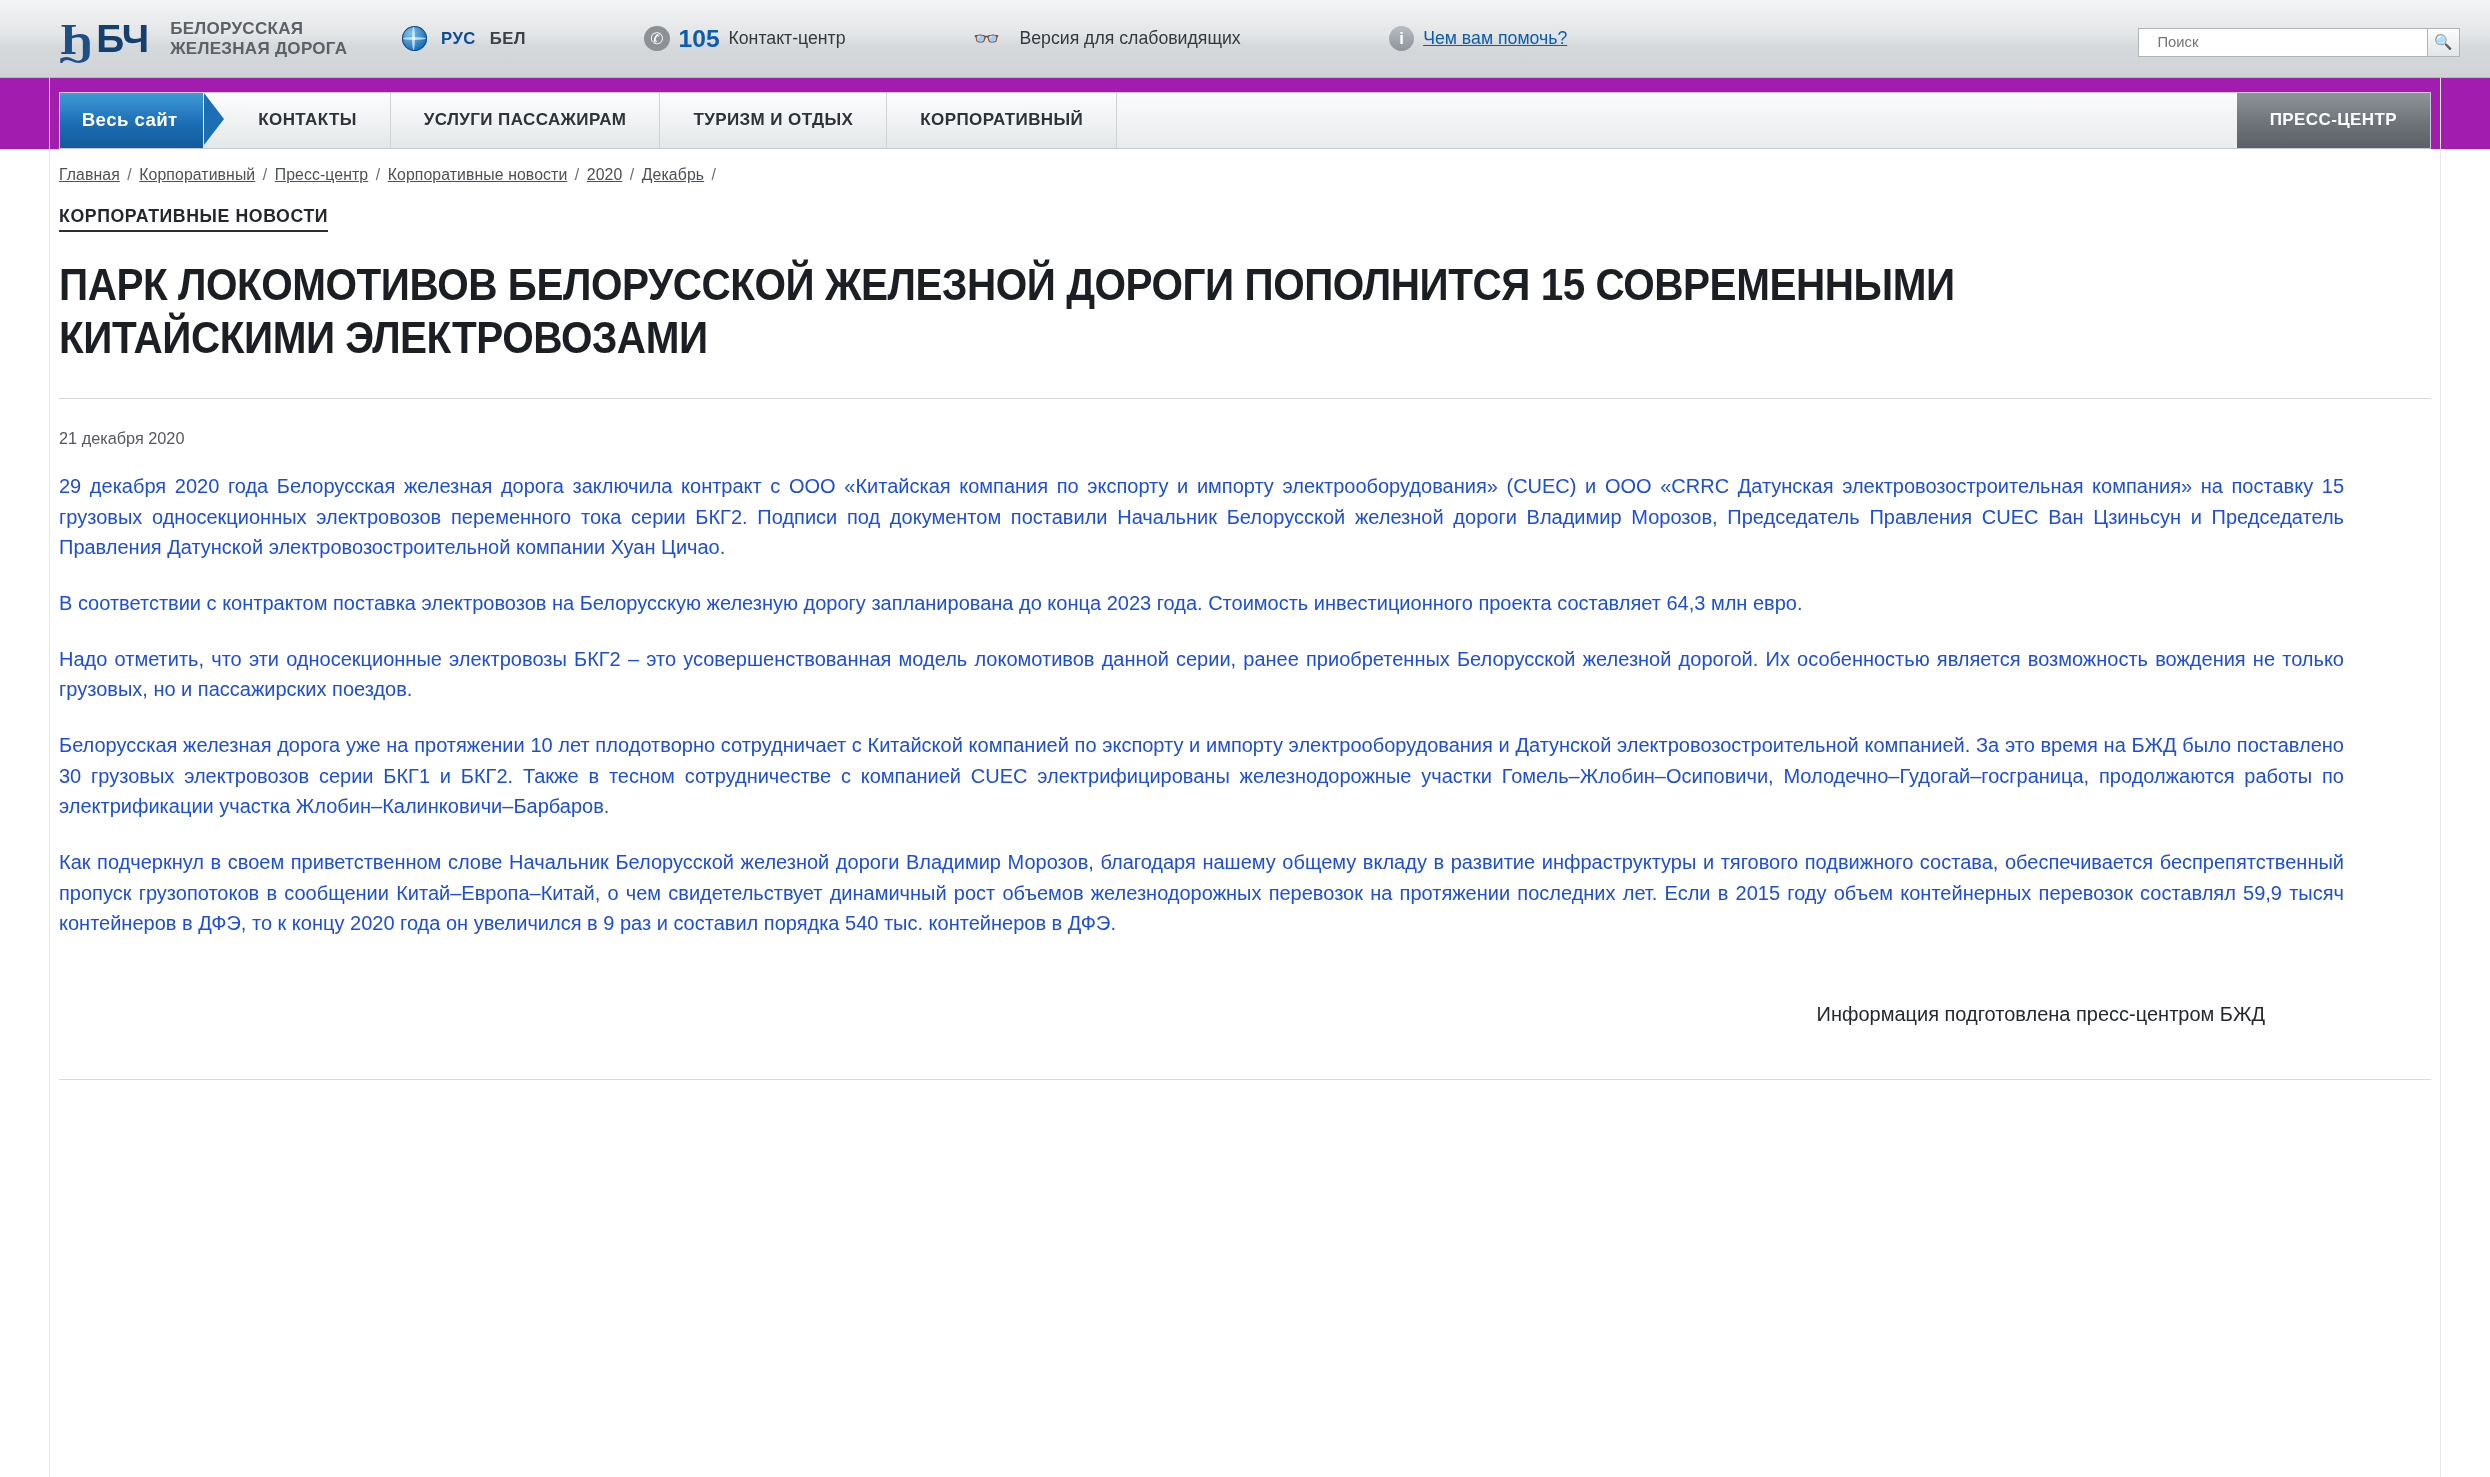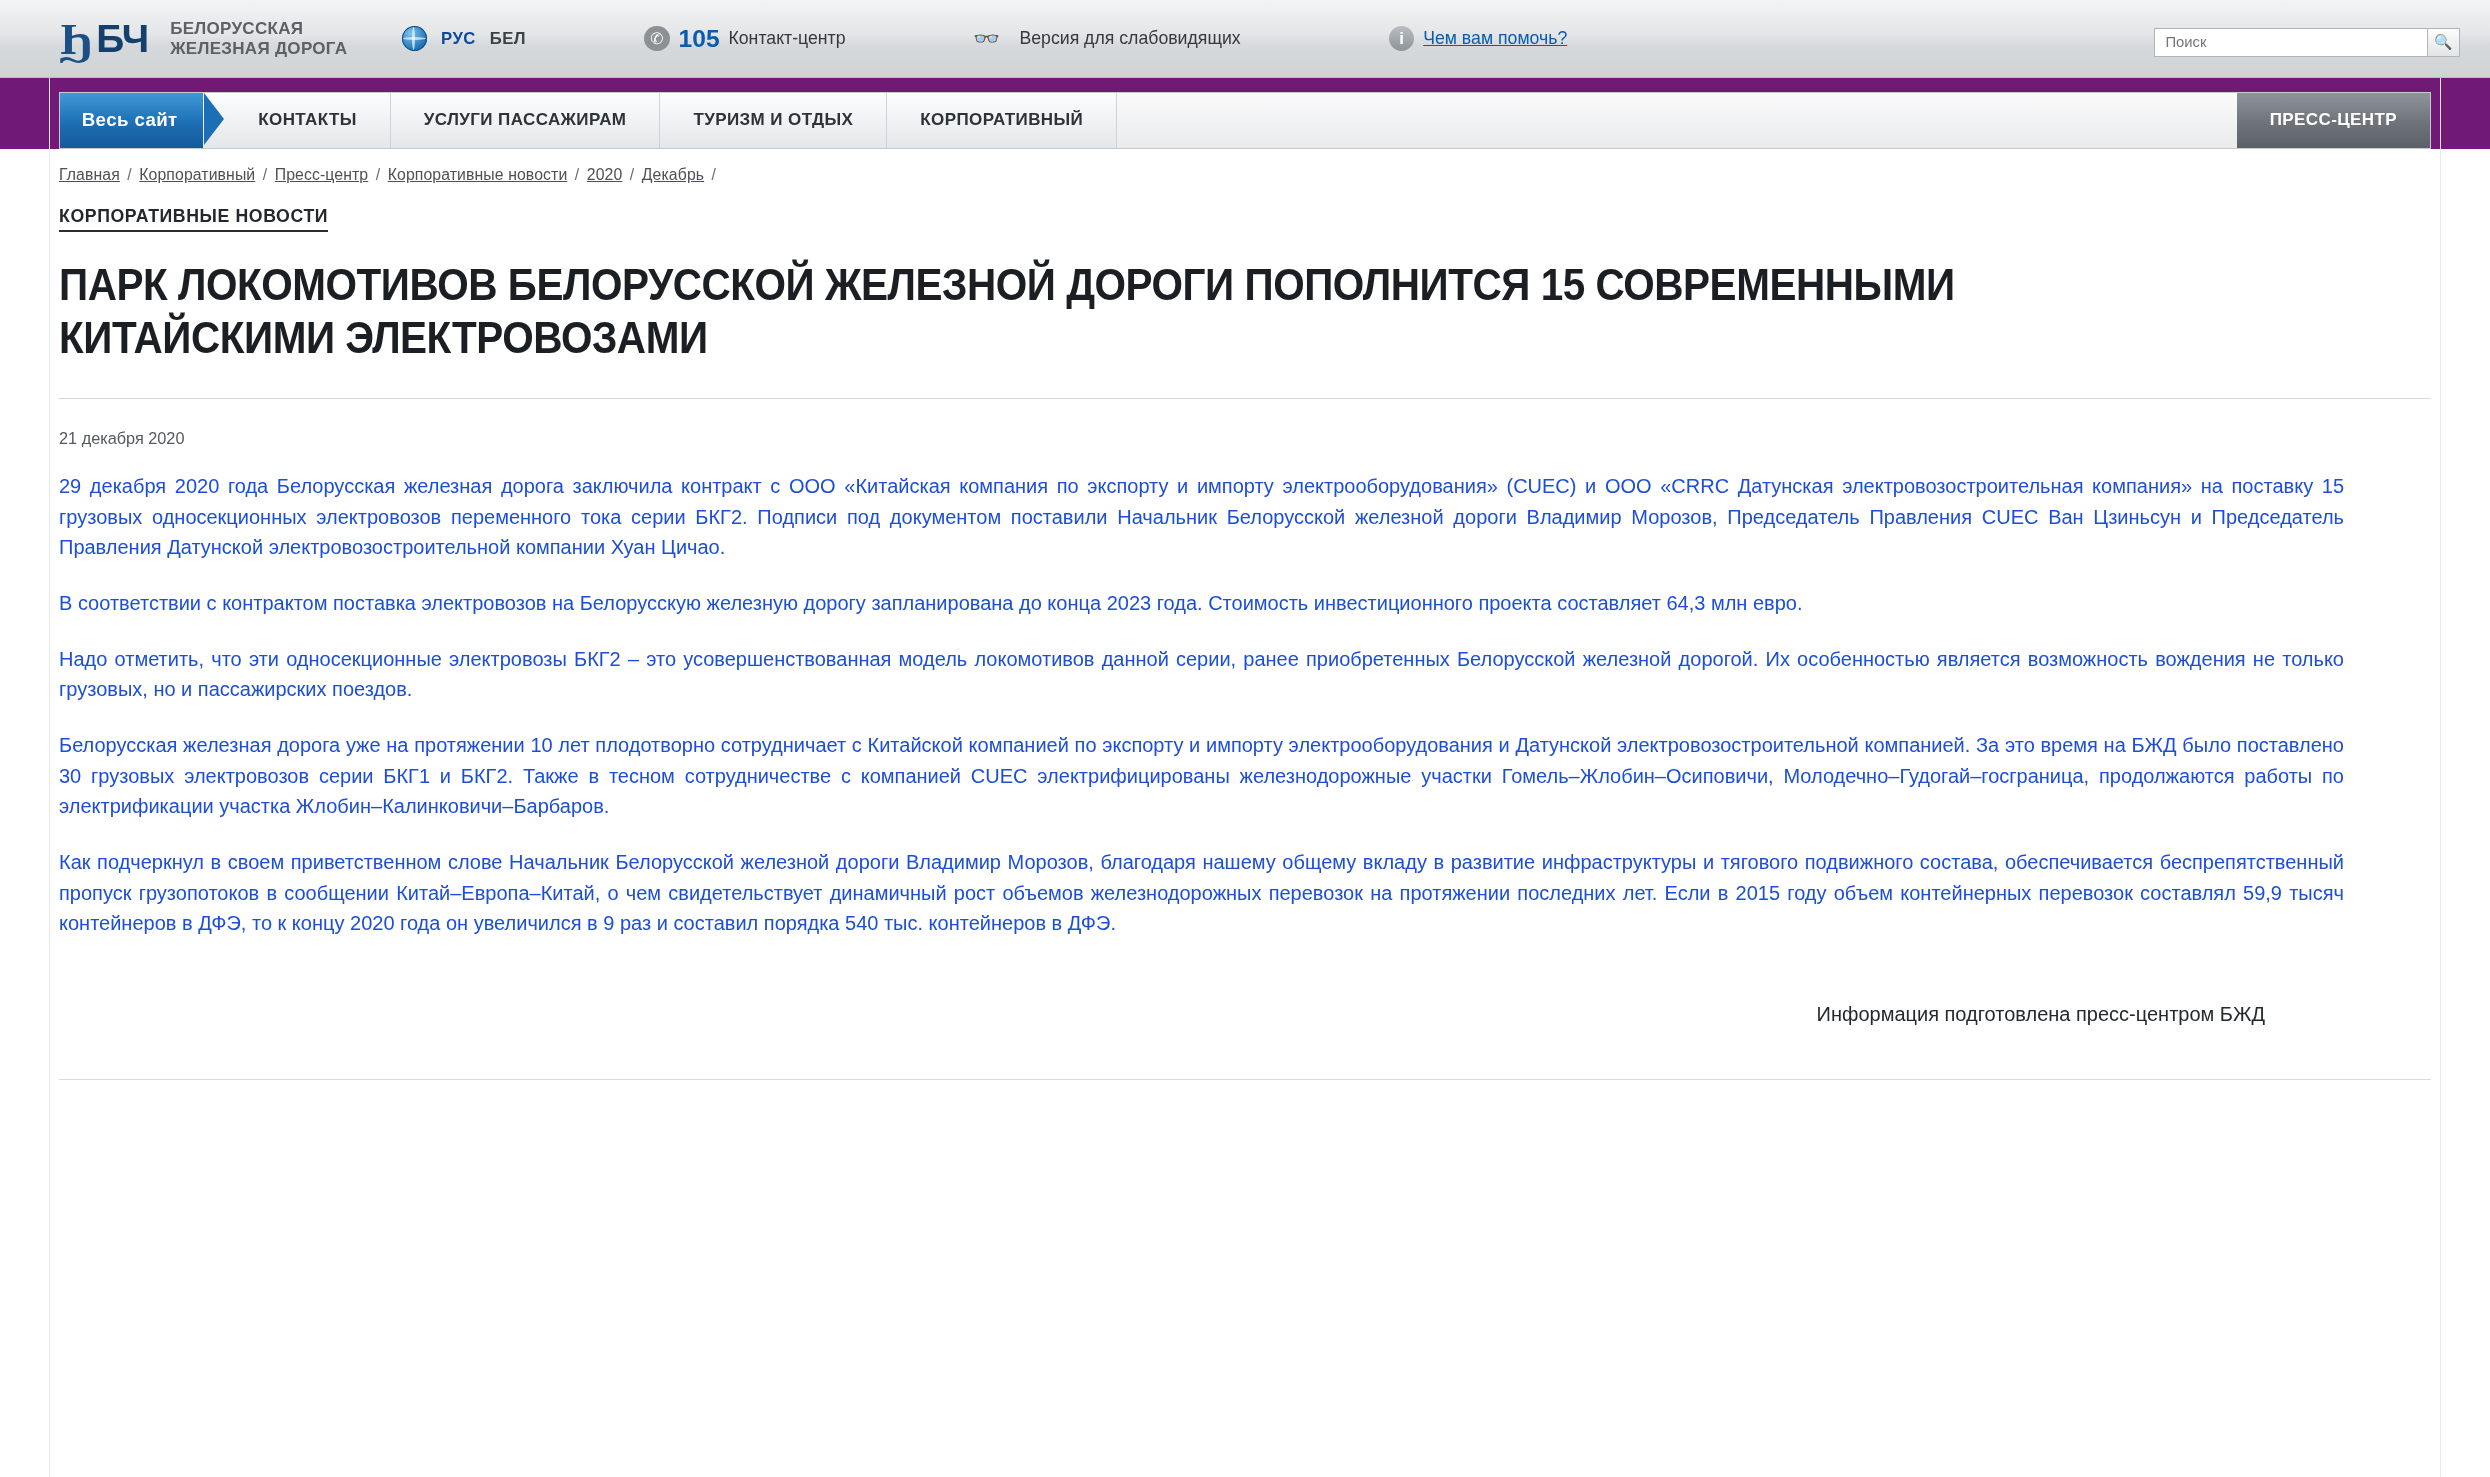--- a/index.html
+++ b/index.html
@@ -147,39 +147,39 @@
     align-items: center;
   }
   .search-input {
     width: 252px;
     height: 27.6px;
     border: 1px solid #b0b5ba;
     border-right: none;
     background: #fff;
     font-size: 14.8px;
     color: #6d7277;
-    padding: 0 10px;
+    padding: 0 18px;
     outline: none;
     font-family: "Liberation Sans", sans-serif;
   }
   .search-btn {
     width: 33px; height: 29.6px;
     background: linear-gradient(to bottom, #fdfdfd, #e2e4e6);
     border: 1px solid #b0b5ba;
     color: #4a4f54;
     font-size: 14.8px;
     cursor: pointer;
     display: flex;
     align-items: center;
     justify-content: center;
   }
 
   
   .navwrap {
-    background: #701a75;
+    background: #a21caf;
     padding: 13.8px 59px 0 59px;
   }
   .nav {
     display: flex;
     height: 55px;
     align-items: stretch;
     background: linear-gradient(to bottom, #fbfbfc, #e9ebed);
     border: 1px solid #c6cacd;
   }
   .nav-item {

